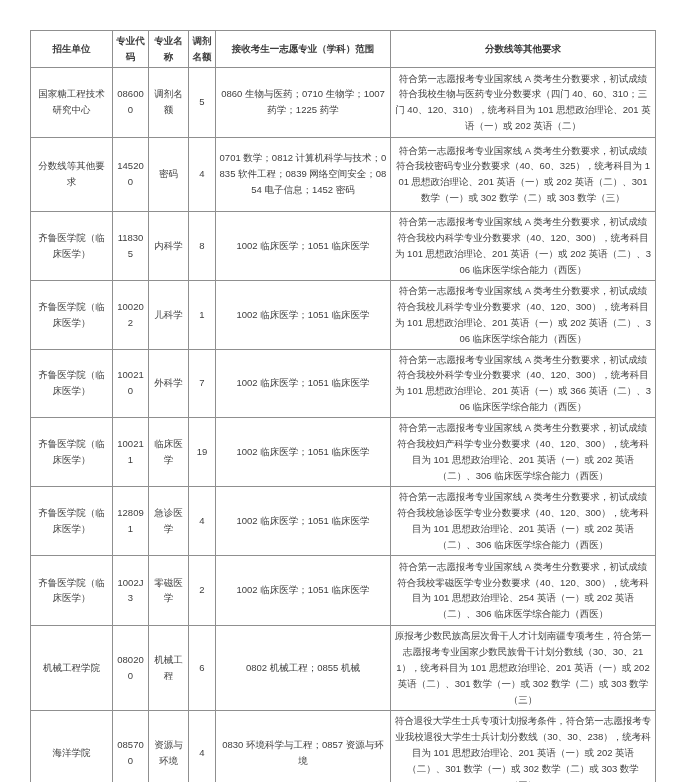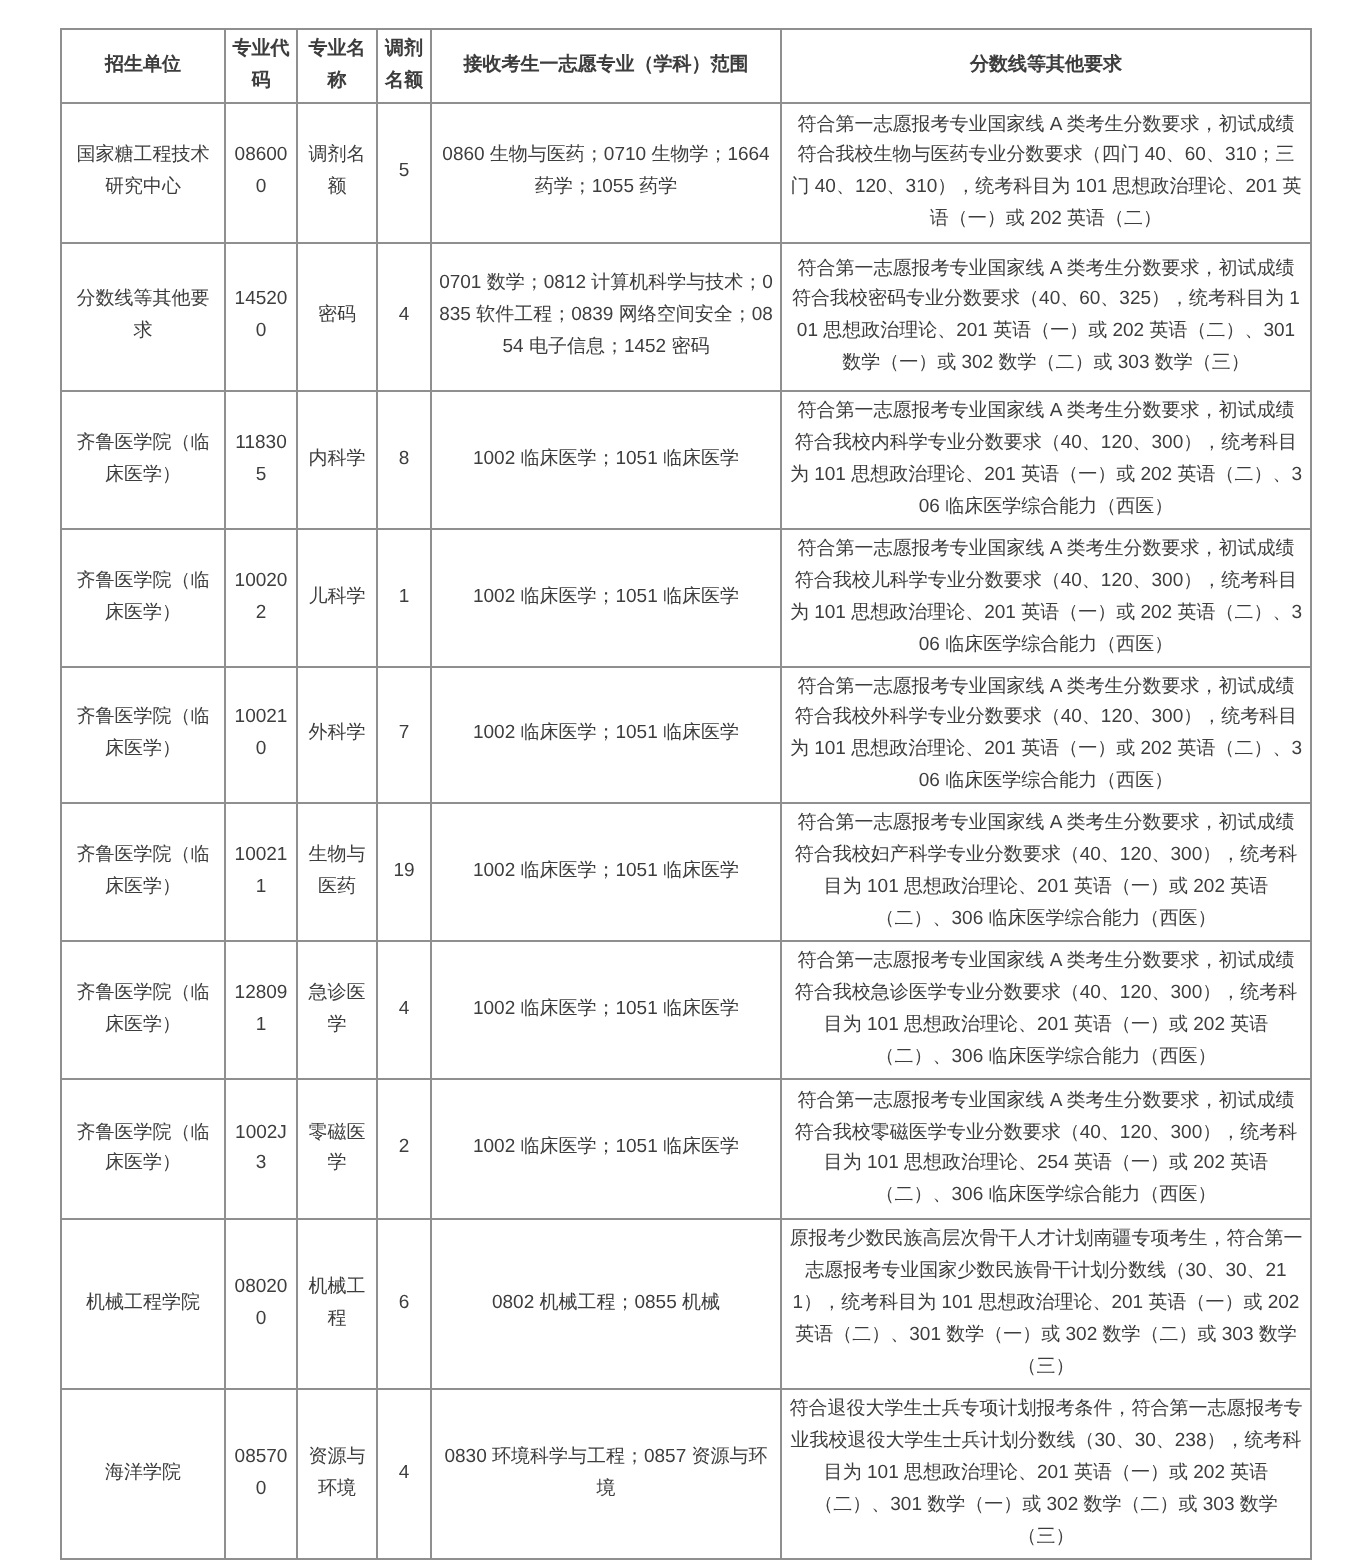--- a/index.html
+++ b/index.html
@@ -9,21 +9,21 @@
     width: 680px;
     height: 782px;
     overflow: hidden;
     font-family: "Liberation Sans", "DejaVu Sans", sans-serif;
     color: #3d3d3d;
   }
   .page {
     box-sizing: border-box;
     width: 680px;
     height: 782px;
-    padding: 14px 25px 0 30px;
+    padding: 30px 25px 0 30px;
   }
   table.adm {
     border-collapse: collapse;
     table-layout: fixed;
     width: 625px;
   }
   table.adm col.c-unit   { width: 82px; }
   table.adm col.c-code   { width: 36px; }
   table.adm col.c-name   { width: 40px; }
   table.adm col.c-quota  { width: 27px; }
@@ -77,21 +77,21 @@
         <th>接收考生一志愿专业（学科）范围</th>
         <th>分数线等其他要求</th>
       </tr>
     </thead>
     <tbody>
       <tr>
         <td>国家糖工程技术研究中心</td>
         <td>086000</td>
         <td>调剂名额</td>
         <td>5</td>
-        <td>0860 生物与医药；0710 生物学；1664 药学；1055 药学</td>
+        <td>0860 生物与医药；0710 生物学；1007 药学；1225 药学</td>
         <td>符合第一志愿报考专业国家线 A 类考生分数要求，初试成绩符合我校生物与医药专业分数要求（四门 40、60、310；三门 40、120、310），统考科目为 101 思想政治理论、201 英语（一）或 202 英语（二）</td>
       </tr>
       <tr>
         <td>分数线等其他要求</td>
         <td>145200</td>
         <td>密码</td>
         <td>4</td>
         <td>0701 数学；0812 计算机科学与技术；0835 软件工程；0839 网络空间安全；0854 电子信息；1452 密码</td>
         <td>符合第一志愿报考专业国家线 A 类考生分数要求，初试成绩符合我校密码专业分数要求（40、60、325），统考科目为 101 思想政治理论、201 英语（一）或 202 英语（二）、301 数学（一）或 302 数学（二）或 303 数学（三）</td>
       </tr>
@@ -110,26 +110,26 @@
         <td>1</td>
         <td>1002 临床医学；1051 临床医学</td>
         <td>符合第一志愿报考专业国家线 A 类考生分数要求，初试成绩符合我校儿科学专业分数要求（40、120、300），统考科目为 101 思想政治理论、201 英语（一）或 202 英语（二）、306 临床医学综合能力（西医）</td>
       </tr>
       <tr>
         <td>齐鲁医学院（临床医学）</td>
         <td>100210</td>
         <td>外科学</td>
         <td>7</td>
         <td>1002 临床医学；1051 临床医学</td>
-        <td>符合第一志愿报考专业国家线 A 类考生分数要求，初试成绩符合我校外科学专业分数要求（40、120、300），统考科目为 101 思想政治理论、201 英语（一）或 202 英语（二）、306 临床医学综合能力（西医）</td>
+        <td>符合第一志愿报考专业国家线 A 类考生分数要求，初试成绩符合我校外科学专业分数要求（40、120、300），统考科目为 101 思想政治理论、201 英语（一）或 366 英语（二）、306 临床医学综合能力（西医）</td>
       </tr>
       <tr>
         <td>齐鲁医学院（临床医学）</td>
         <td>100211</td>
-        <td>生物与医药</td>
+        <td>临床医学</td>
         <td>19</td>
         <td>1002 临床医学；1051 临床医学</td>
         <td>符合第一志愿报考专业国家线 A 类考生分数要求，初试成绩符合我校妇产科学专业分数要求（40、120、300），统考科目为 101 思想政治理论、201 英语（一）或 202 英语（二）、306 临床医学综合能力（西医）</td>
       </tr>
       <tr>
         <td>齐鲁医学院（临床医学）</td>
         <td>128091</td>
         <td>急诊医学</td>
         <td>4</td>
         <td>1002 临床医学；1051 临床医学</td>

